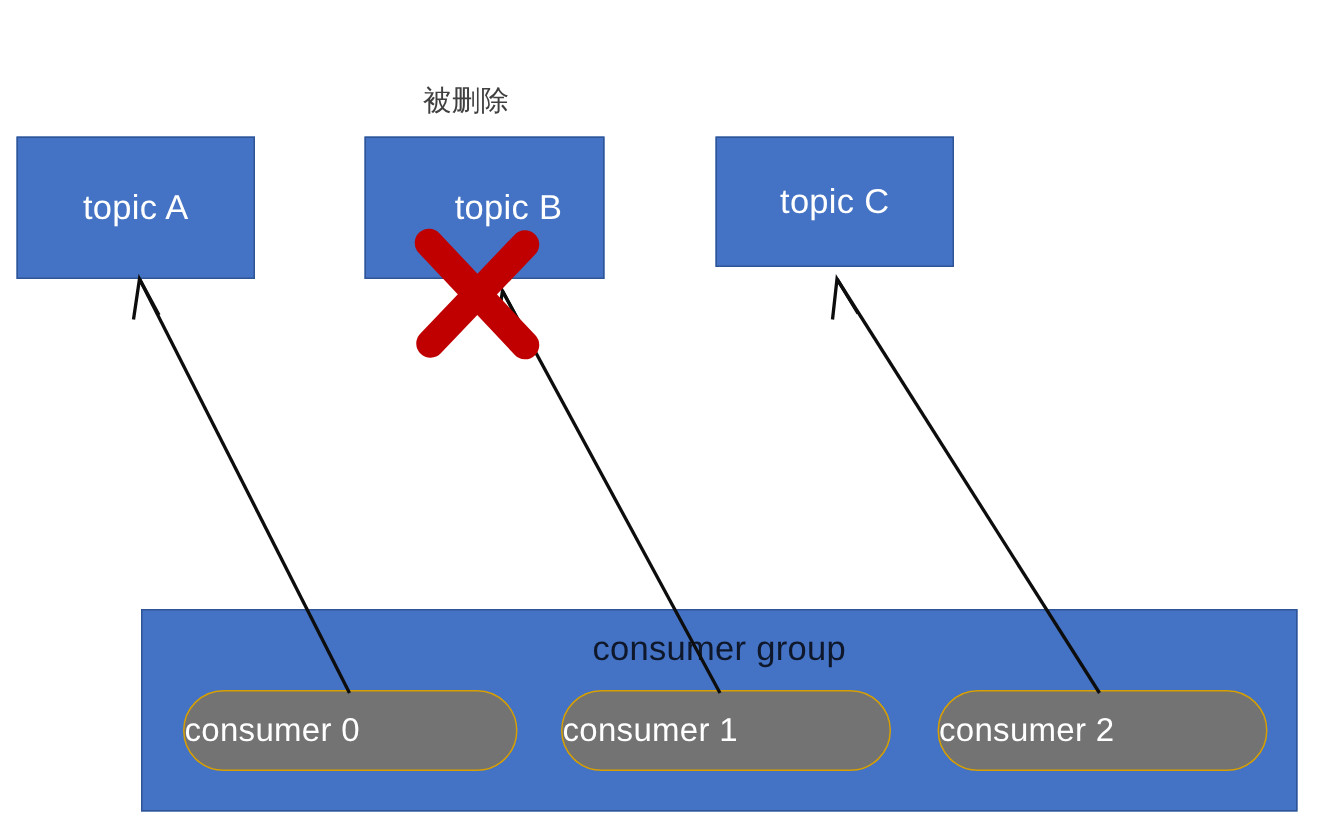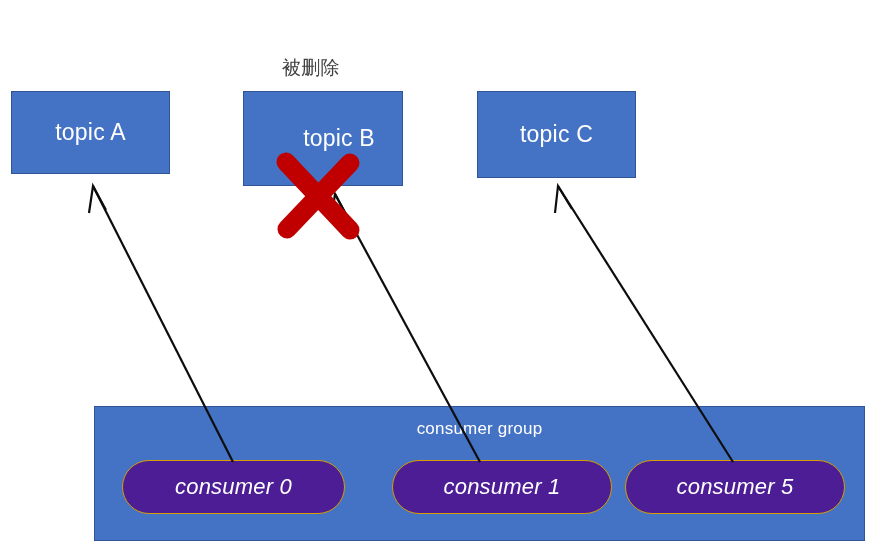--- a/index.html
+++ b/index.html
@@ -42,70 +42,69 @@
     align-items: center;
     justify-content: center;
   }
   .topic-label {
     color: #ffffff;
     font-size: 23px;
     font-weight: 300;
     letter-spacing: 0.2px;
     line-height: 1;
   }
-  #topic-a { left: 11px;  top: 91px; width: 159px; height: 83px; }
+  #topic-a { left: 11px;  top: 91px; width: 159px; height: 95px; }
   #topic-b { left: 243px; top: 91px; width: 160px; height: 95px; padding-left: 32px; }
   #topic-c { left: 477px; top: 91px; width: 159px; height: 87px; }
 
   
   #consumer-group {
     position: absolute;
     left: 94px;
     top: 406px;
     width: 771px;
     height: 135px;
     background: #4472c4;
     border: 1px solid #2f5597;
     box-sizing: border-box;
   }
   #consumer-group-title {
     position: absolute;
     left: 0;
     right: 0;
     top: 12px;
     text-align: center;
-    color: #ffffff;
-    font-size: 17px;
+    color: #0f172a;
+    font-size: 23px;
     font-weight: 300;
     letter-spacing: 0.2px;
   }
 
   
   .consumer-pill {
     position: absolute;
     top: 460px;
     height: 54px;
-    background: #4c1d95;
+    background: #737373;
     border: 1px solid #d79f00;
     border-radius: 28px;
     box-sizing: border-box;
     display: flex;
     align-items: center;
-    justify-content: center;
-    font-style: italic;
+    justify-content: flex-start;
   }
   .consumer-label {
     color: #ffffff;
     font-size: 22px;
     font-weight: 300;
     letter-spacing: 0.2px;
     line-height: 1;
   }
   #consumer-0 { left: 122px; width: 223px; }
-  #consumer-1 { left: 392px; width: 220px; }
+  #consumer-1 { left: 374px; width: 220px; }
   #consumer-2 { left: 625px; width: 220px; }
 
   
   #overlay {
     position: absolute;
     left: 0;
     top: 0;
     width: 888px;
     height: 548px;
     pointer-events: none;
@@ -155,21 +154,21 @@
 
   <div id="consumer-0" class="consumer-pill">
     <span class="consumer-label">consumer 0</span>
   </div>
 
   <div id="consumer-1" class="consumer-pill">
     <span class="consumer-label">consumer 1</span>
   </div>
 
   <div id="consumer-2" class="consumer-pill">
-    <span class="consumer-label">consumer 5</span>
+    <span class="consumer-label">consumer 2</span>
   </div>
 
   <svg id="overlay" viewBox="0 0 888 548">
 
     <g>
       <line class="arrow-line" x1="233" y1="462" x2="93" y2="186"></line>
       <polyline class="arrow-head" points="106,210 93,186 89,213"></polyline>
     </g>
 
     <g>

